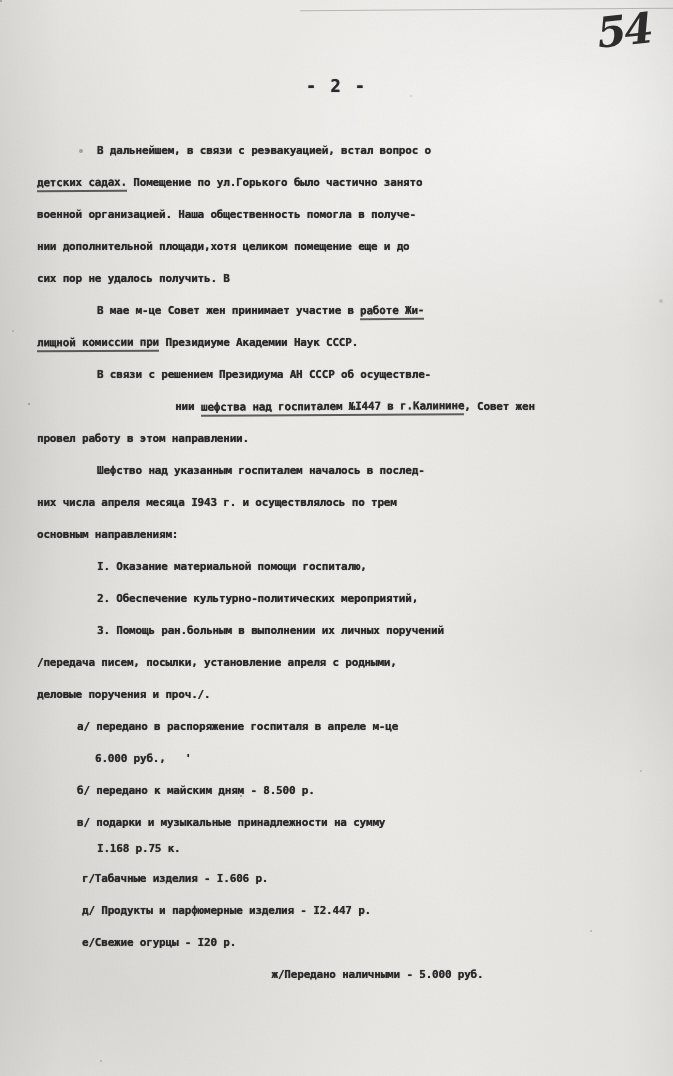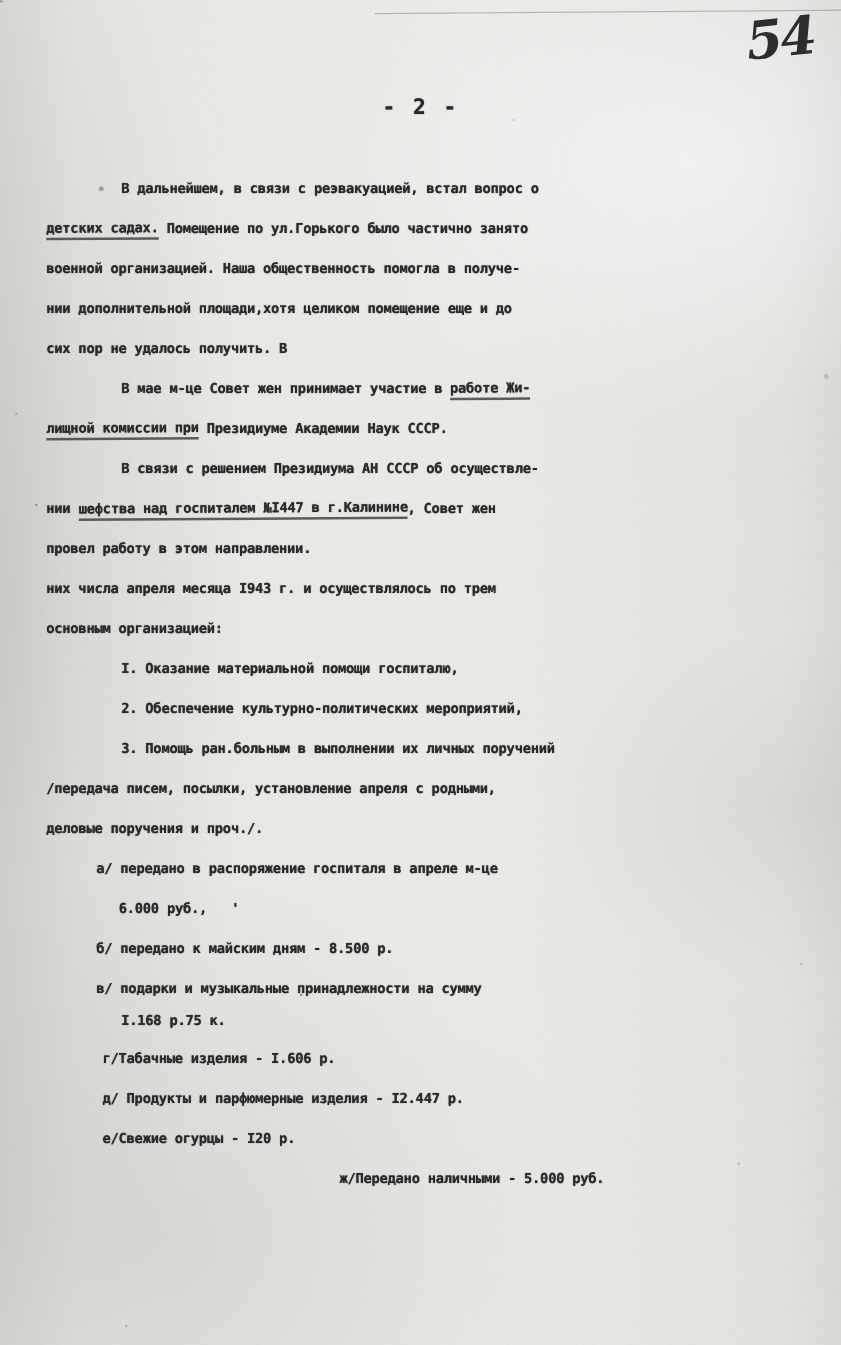--- a/index.html
+++ b/index.html
@@ -95,24 +95,25 @@
     <div class="pagenum">- 2 -</div>
     <div class="body-block">
         <div class="line" style="padding-left: 60px;"><span class="seg">В дальнейшем, в связи с реэвакуацией, встал вопрос о</span></div>
         <div class="line" style="padding-left: 0px;"><span class="seg u">детских садах.</span><span class="seg"> Помещение по ул.Горького было частично занято</span></div>
         <div class="line" style="padding-left: 0px;"><span class="seg">военной организацией. Наша общественность помогла в получе-</span></div>
         <div class="line" style="padding-left: 0px;"><span class="seg">нии дополнительной площади,хотя целиком помещение еще и до</span></div>
         <div class="line" style="padding-left: 0px;"><span class="seg">сих пор не удалось получить. В</span></div>
         <div class="line" style="padding-left: 60px;"><span class="seg">В мае м-це Совет жен принимает участие в </span><span class="seg u">работе Жи-</span></div>
         <div class="line" style="padding-left: 0px;"><span class="seg u">лищной комиссии при</span><span class="seg"> Президиуме Академии Наук СССР.</span></div>
         <div class="line" style="padding-left: 60px;"><span class="seg">В связи с решением Президиума АН СССР об осуществле-</span></div>
-        <div class="line" style="padding-left: 0px;"><span class="seg">нии </span><span class="seg u">шефства над госпиталем №I447 в г.Калинине</span><span class="seg">, Совет жен</span></div>
+        <div class="line" style="padding-left: 0px; text-align: center;"><span class="seg">нии </span><span class="seg u">шефства над госпиталем №I447 в г.Калинине</span><span class="seg">, Совет жен</span></div>
         <div class="line" style="padding-left: 0px;"><span class="seg">провел работу в этом направлении.</span></div>
+        <div class="line" style="padding-left: 60px;"><span class="seg">Шефство над указанным госпиталем началось в послед-</span></div>
         <div class="line" style="padding-left: 0px;"><span class="seg">них числа апреля месяца I943 г. и осуществлялось по трем</span></div>
-        <div class="line" style="padding-left: 0px;"><span class="seg">основным организацией:</span></div>
+        <div class="line" style="padding-left: 0px;"><span class="seg">основным направлениям:</span></div>
         <div class="line" style="padding-left: 60px;"><span class="seg">I. Оказание материальной помощи госпиталю,</span></div>
         <div class="line" style="padding-left: 60px;"><span class="seg">2. Обеспечение культурно-политических мероприятий,</span></div>
         <div class="line" style="padding-left: 60px;"><span class="seg">3. Помощь ран.больным в выполнении их личных поручений</span></div>
         <div class="line" style="padding-left: 0px;"><span class="seg">/передача писем, посылки, установление апреля с родными,</span></div>
         <div class="line" style="padding-left: 0px;"><span class="seg">деловые поручения и проч./.</span></div>
         <div class="line" style="padding-left: 40px;"><span class="seg">а/ передано в распоряжение госпиталя в апреле м-це</span></div>
         <div class="line" style="padding-left: 58px;"><span class="seg">6.000 руб.,   '</span></div>
         <div class="line" style="padding-left: 40px;"><span class="seg">б/ передано к майским дням - 8.500 р.</span></div>
         <div class="line" style="padding-left: 40px;"><span class="seg">в/ подарки и музыкальные принадлежности на сумму</span></div>
         <div class="line tight" style="padding-left: 60px;"><span class="seg">I.168 р.75 к.</span></div>

